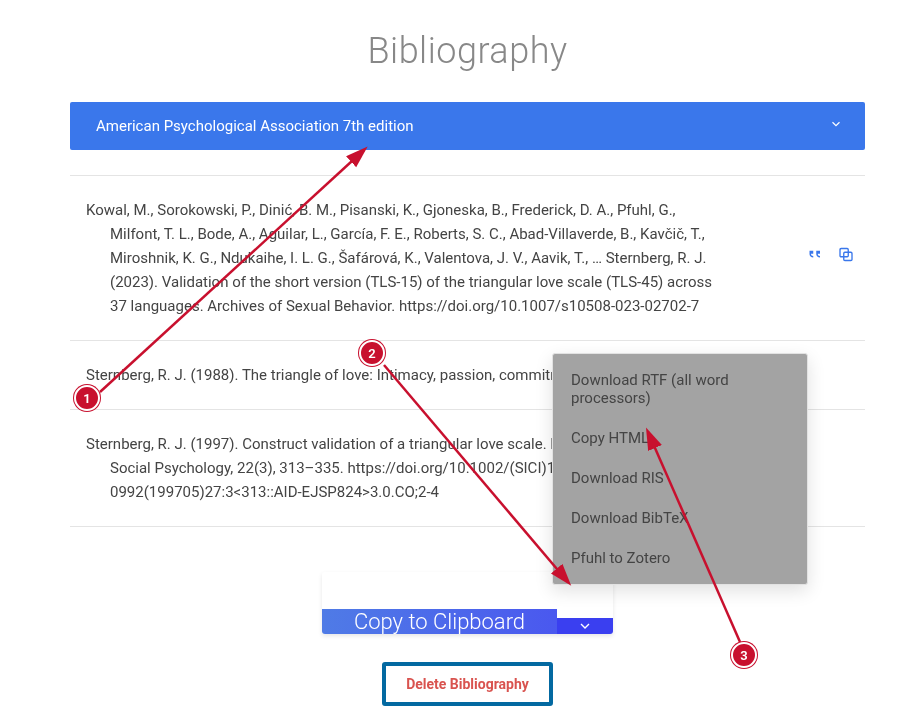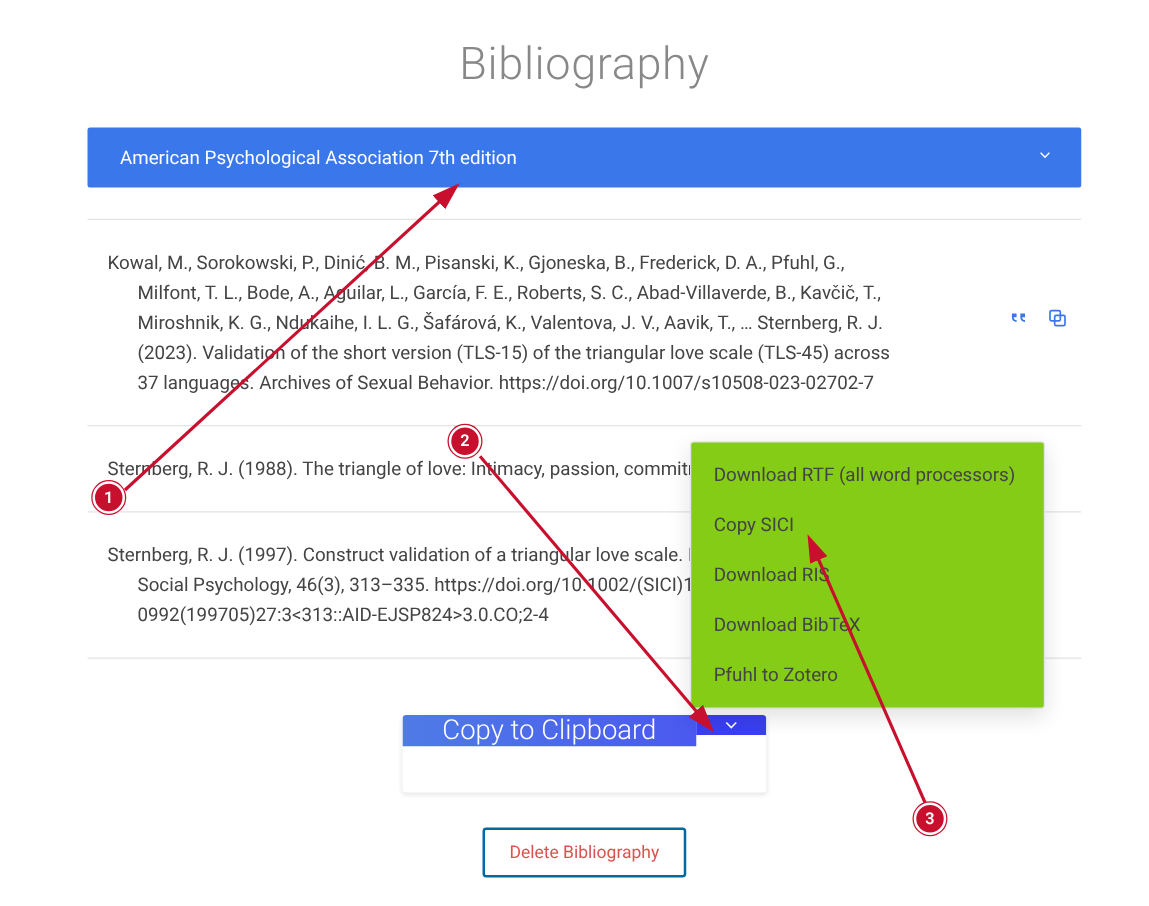--- a/index.html
+++ b/index.html
@@ -68,21 +68,21 @@
       gap: 14px;
     }
     .item-actions .icon { color: #3a77eb; cursor: pointer; }
 
     .button-row {
       text-align: center;
       margin-top: 45px;
     }
     .copy-btn {
       display: inline-flex;
-      align-items: flex-start;
+      align-items: flex-end;
       border-radius: 3px;
       overflow: hidden;
       box-shadow: 0 2px 4px rgba(0,0,0,.1);
       height: 62px;
     }
     .copy-btn .main {
       background: linear-gradient(90deg,#4f7be6,#4a58ef);
       color: #fff;
       font-weight: 300;
       font-size: 22px;
@@ -97,35 +97,36 @@
       width: 56px;
       display: flex;
       align-items: center;
       justify-content: center;
       cursor: pointer;
     }
 
     .delete-row { text-align: center; margin-top: 28px; }
     .delete-btn {
       display: inline-block;
-      border: 2px solid #0369a1;
+      border: 4px solid #0369a1;
       color: #d9534f;
       background: #fff;
       font-size: 14px;
       padding: 10px 20px;
       border-radius: 3px;
       cursor: pointer;
+      font-weight: bold;
     }
 
     .dropdown-menu {
       position: absolute;
       left: 552px;
       top: 353px;
-      width: 284px;
-      background: #84cc16;
+      width: 256px;
+      background: #a3a3a3;
       border: 1px solid #e2e2e2;
       box-shadow: 0 6px 18px rgba(0,0,0,.12);
       border-radius: 3px;
       padding: 6px 0;
       z-index: 10;
     }
     .dropdown-menu .menu-item {
       padding: 11px 18px;
       font-size: 15px;
       color: #444;
@@ -193,21 +194,21 @@
       <div class="citation">
           <div class="hang">
         <span>Sternberg, R. J. (1988). </span><span class="ital">The triangle of love: Intimacy, passion, commitment</span><span>. Basic Books.</span>
       </div>
         </div>
     </div>
 
     <div class="bib-item">
       <div class="citation">
           <div class="hang">
-        <span>Sternberg, R. J. (1997). Construct validation of a triangular love scale. </span><span class="ital">European Journal of Social Psychology</span><span>, </span><span class="ital">46</span><span>(3), 313–335. https://doi.org/10.1002/(SICI)1099-0992(199705)27:3&lt;313::AID-EJSP824&gt;3.0.CO;2-4</span>
+        <span>Sternberg, R. J. (1997). Construct validation of a triangular love scale. </span><span class="ital">European Journal of Social Psychology</span><span>, </span><span class="ital">22</span><span>(3), 313–335. https://doi.org/10.1002/(SICI)1099-0992(199705)27:3&lt;313::AID-EJSP824&gt;3.0.CO;2-4</span>
       </div>
         </div>
     </div>
 
   </div>
 
   <div class="button-row">
     <div class="copy-btn">
       <div class="main">
         <span>Copy to Clipboard</span>
@@ -222,21 +223,21 @@
 
   <div class="delete-row">
     <div class="delete-btn">
       <span>Delete Bibliography</span>
     </div>
   </div>
 </div>
 
 <div class="dropdown-menu">
   <div class="menu-item">Download RTF (all word processors)</div>
-  <div class="menu-item">Copy SICI</div>
+  <div class="menu-item">Copy HTML</div>
   <div class="menu-item">Download RIS</div>
   <div class="menu-item">Download BibTeX</div>
   <div class="menu-item">Pfuhl to Zotero</div>
 </div>
 
 <svg class="arrow" style="left:0;top:0" width="919" height="725">
   <defs>
     <marker id="ah" markerWidth="10" markerHeight="10" refX="7" refY="3" orient="auto" markerUnits="strokeWidth">
       <path d="M0,0 L0,6 L9,3 z" fill="#c8102e"></path>
     </marker>

